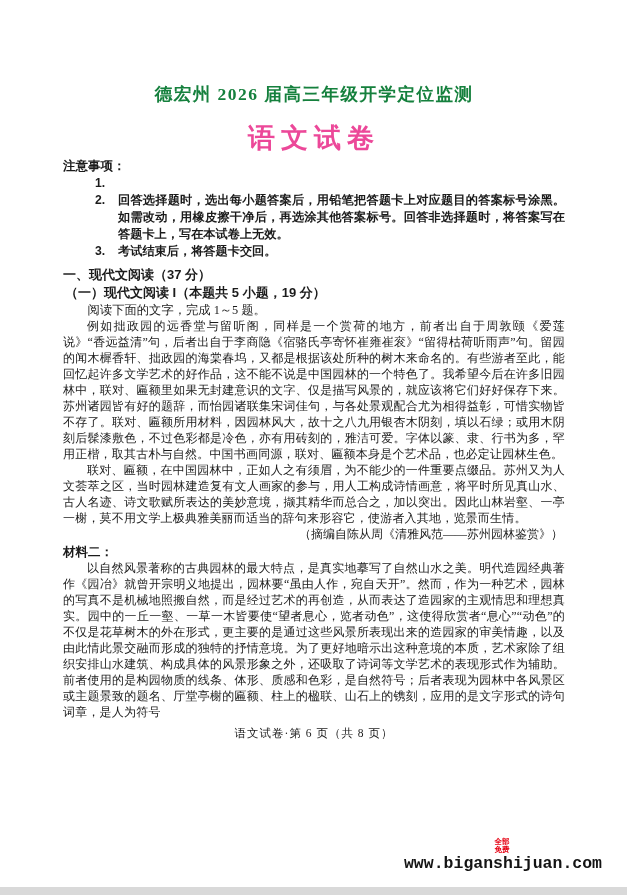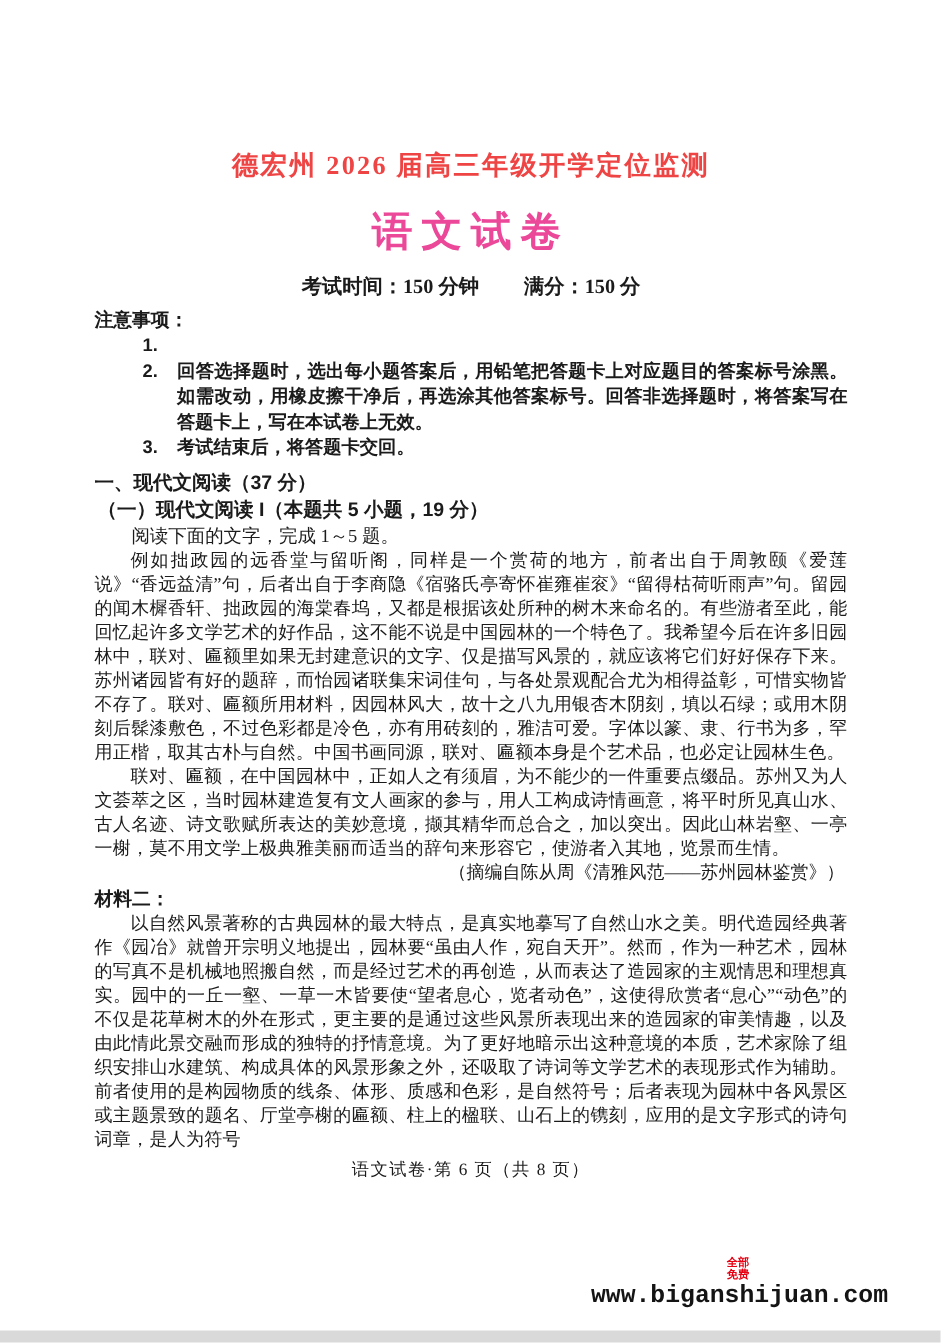--- a/index.html
+++ b/index.html
@@ -8,23 +8,23 @@
     background: #ffffff;
     font-family: "Liberation Serif", serif;
     color: #1b1b1b;
     position: relative;
     overflow: hidden;
   }
   .page { position: absolute; inset: 0; background: #ffffff; }
   .content { padding: 84px 62px 0 63px; }
 
   .exam-title {
-    margin: 16px; text-align: center;
+    margin: 0; text-align: center;
     font: 700 17.5px/20px "Liberation Serif", serif;
-    letter-spacing: 1.5px; color: #ef4444;
+    letter-spacing: 1.5px; color: #15803d;
   }
   .paper-title {
     margin: 19px 0 0 0; text-align: center;
     font: 700 27px/30px "Liberation Serif", serif;
     letter-spacing: 6px; color: #ec4899;
   }
   .exam-info {
     margin-top: 13px; text-align: center;
     font: 600 13.5px/18px "Liberation Serif", serif;
   }
@@ -58,21 +58,21 @@
     font: 400 12px/17px "Liberation Serif", serif;
     text-align: right;
   }
 
   .page-footer {
     margin-top: 6px; text-align: center;
     font: 400 11.5px/14px "Liberation Serif", serif;
     letter-spacing: 1px;
   }
 
-  .watermark { position: absolute; right: 16px; bottom: 22px; width: 236px; }
+  .watermark { position: absolute; right: 6px; bottom: 22px; width: 236px; }
   .wm-top { display: flex; align-items: flex-end; justify-content: center; }
   .wm-free {
     flex: none; width: 16px;
     font: 700 7.5px/8px "Liberation Sans", sans-serif;
     color: #e60012; margin: 0 1px 3px 0;
     word-break: break-all;
   }
   .wm-brand {
     font: 700 31px/32px "Liberation Sans", sans-serif;
     color: #141414; letter-spacing: 1px; white-space: nowrap;
@@ -90,23 +90,20 @@
 </style>
 </head>
 <body>
 
 <div class="page">
   <div class="content">
 
     <h1 class="exam-title">德宏州 2026 届高三年级开学定位监测</h1>
     <h2 class="paper-title">语文试卷</h2>
 
-    <div class="exam-info">
-      <span>考试时间：150 分钟</span><span class="gap"></span><span>满分：150 分</span>
-    </div>
 
     <div class="notice-heading">注意事项：</div>
 
     <div class="notice-item">
       <span class="num">1.</span>
     </div>
     <div class="notice-item">
       <span class="num">2.</span>
       <span class="txt">回答选择题时，选出每小题答案后，用铅笔把答题卡上对应题目的答案标号涂黑。如需改动，用橡皮擦干净后，再选涂其他答案标号。回答非选择题时，将答案写在答题卡上，写在本试卷上无效。</span>
     </div>

